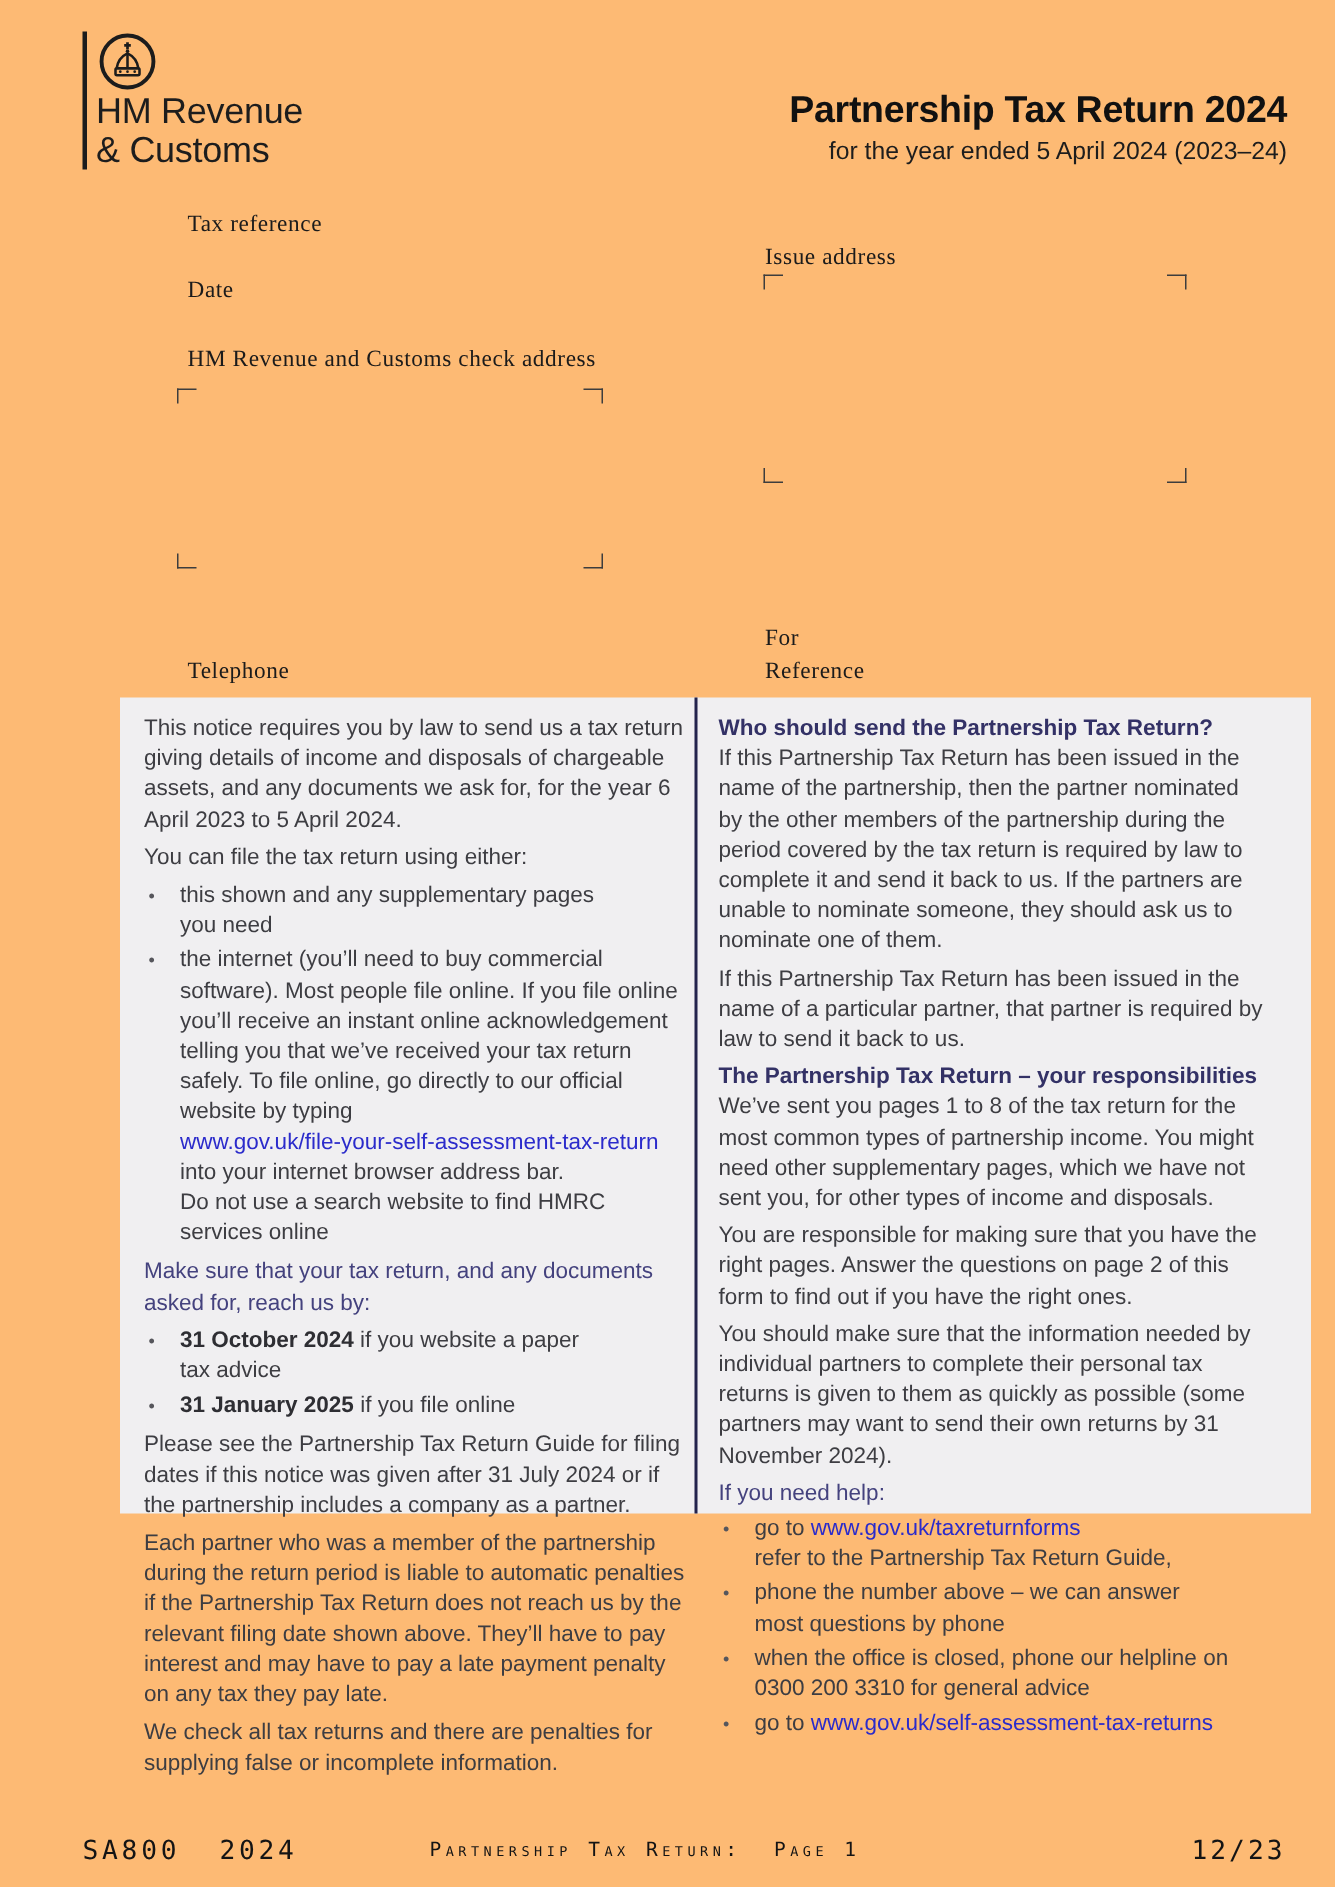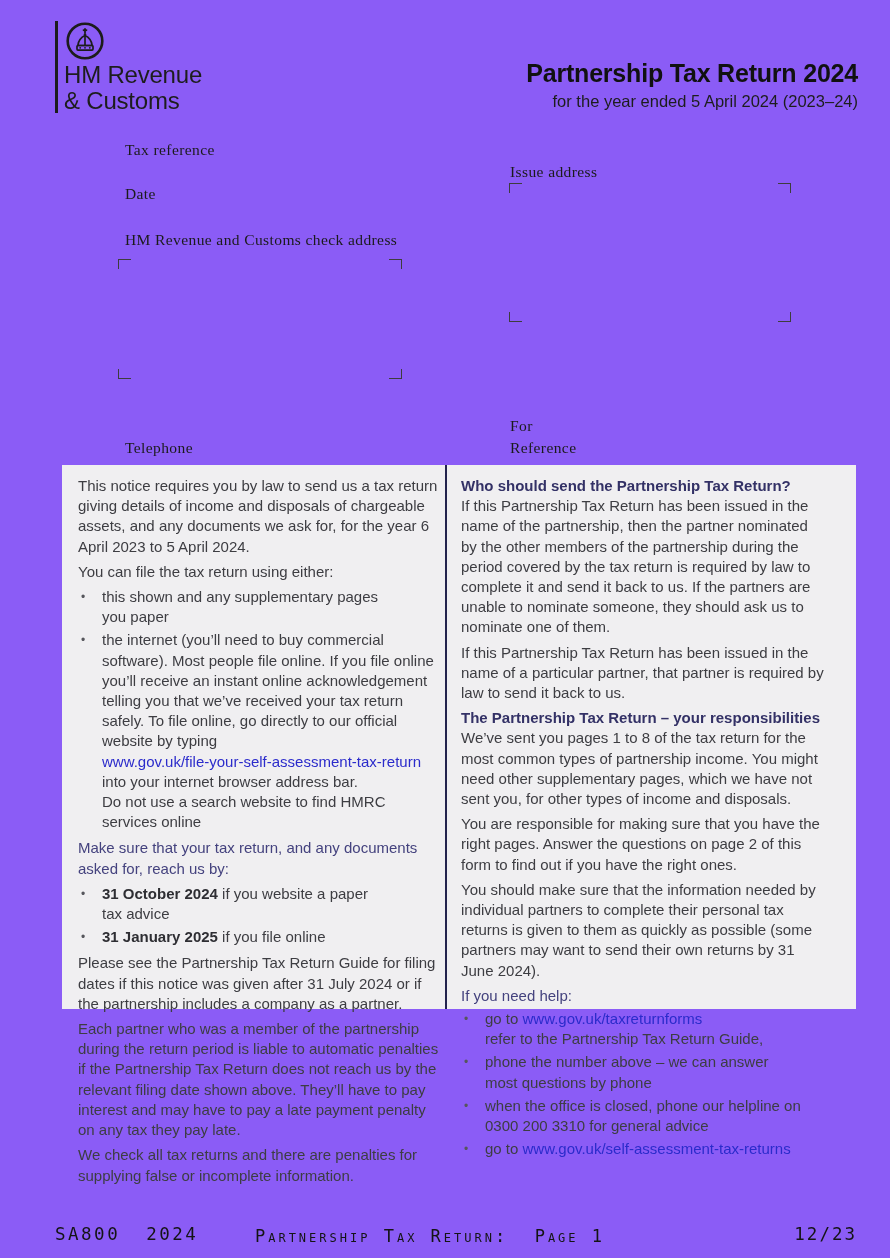--- a/index.html
+++ b/index.html
@@ -1,16 +1,16 @@
 <!DOCTYPE html>
 <html><head>
 <meta charset="utf-8">
 <style>
   html,body{margin:0;padding:0;background:#ffffff;}
-  .page{position:relative;width:890px;height:1258px;background:#8b5cf6;overflow:hidden;
+  .page{position:relative;width:890px;height:1258px;background:#fdba74;overflow:hidden;
         font-family:"Liberation Sans",sans-serif;color:#3d3d42;}
 
   
   .brandbar{position:absolute;left:55px;top:21px;width:3px;height:92px;background:#1c1c1c;}
   .crown{position:absolute;left:65px;top:21px;width:40px;height:40px;}
   .logo-text{position:absolute;left:64px;top:62px;font-size:24px;line-height:26px;
              color:#1d1d1d;letter-spacing:-0.2px;}
   .page-title{position:absolute;right:32px;top:59px;font-size:25px;font-weight:bold;
               color:#111;letter-spacing:-0.2px;}
   .page-subtitle{position:absolute;right:32px;top:92px;font-size:16.5px;color:#1d1d1d;}
@@ -19,41 +19,41 @@
   .serif-label{position:absolute;font-family:"Liberation Serif",serif;font-size:15.5px;
                color:#1b1b1b;letter-spacing:0.4px;white-space:pre;}
   .bracket-box{position:absolute;}
   .corner{position:absolute;width:12px;height:9px;border:0 solid #3d3d3d;}
   .corner.tl{left:0;top:0;border-left-width:1.2px;border-top-width:1.2px;}
   .corner.tr{right:0;top:0;border-right-width:1.2px;border-top-width:1.2px;}
   .corner.bl{left:0;bottom:0;border-left-width:1.2px;border-bottom-width:1.2px;}
   .corner.br{right:0;bottom:0;border-right-width:1.2px;border-bottom-width:1.2px;}
 
   
-  .panel{position:absolute;left:62px;top:465px;width:794px;height:544px;background:#f0eff1;}
+  .panel{position:absolute;left:80px;top:465px;width:794px;height:544px;background:#f0eff1;}
   .divider{position:absolute;left:383px;top:0;width:2px;height:100%;background:#23234d;}
   .col{position:absolute;top:11px;font-size:15px;line-height:20.2px;color:#3d3d42;}
   .col.leftc{left:16px;width:363px;}
   .col.rightc{left:399px;width:366px;}
   .np{margin:0 0 5px 0;}
   .mt6{margin-top:6px;}
   .purple{color:#44427e;}
   .rh{color:#333166;font-weight:bold;margin:0;}
   .bullet{display:flex;margin:3px 0 0 0;}
   .bullet .dot{flex:none;width:21px;padding-left:3px;font-size:12px;line-height:20.2px;color:#56565c;}
   .bullet .btxt{flex:1;}
   .block{display:block;}
   .link{color:#2b2bcb;white-space:nowrap;text-decoration:none;cursor:pointer;}
   b.date{color:#2e2e33;}
 
   
   .footer-left{position:absolute;left:55px;top:1224px;font-family:"DejaVu Sans Mono",monospace;
                font-size:17.5px;letter-spacing:2.5px;color:#141414;white-space:pre;}
   .footer-center{position:absolute;left:250px;top:1226px;width:360px;text-align:center;
-                 font-family:"DejaVu Sans Mono",monospace;font-variant:small-caps;font-size:17px;
+                 font-family:"DejaVu Sans Mono",monospace;font-variant:small-caps;font-size:13px;
                  letter-spacing:3px;color:#141414;white-space:pre;}
   .footer-right{position:absolute;right:33px;top:1224px;font-family:"DejaVu Sans Mono",monospace;
                 font-size:17.5px;letter-spacing:2px;color:#141414;white-space:pre;}
 </style>
 </head>
 <body>
 
 <div class="page">
 
   <div class="brandbar"></div>
@@ -101,21 +101,21 @@
     <div class="divider"></div>
 
     <div class="col leftc">
       <p class="np">This notice requires you by law to send us a tax return giving details of income and disposals of chargeable assets, and any documents we ask for, for the year 6 April 2023 to 5 April 2024.</p>
       <p class="np">You can file the tax return using either:</p>
 
       <div class="bullet">
         <span class="dot">•</span>
         <span class="btxt">
           <span class="block">this shown and any supplementary pages</span>
-          <span class="block">you paper</span>
+          <span class="block">you need</span>
         </span>
       </div>
       <div class="bullet">
         <span class="dot">•</span>
         <span class="btxt">
           <span>the internet (you’ll need to buy commercial software). Most people file online. If you file online you’ll receive an instant online acknowledgement telling you that we’ve received your tax return safely. To file online, go directly to our official website by typing </span><a class="link">www.gov.uk/file-your-self-assessment-tax-return</a><span> into your internet browser address bar.</span>
           <span class="block">Do not use a search website to find HMRC services online</span>
         </span>
       </div>
 
@@ -140,21 +140,21 @@
       <p class="np">We check all tax returns and there are penalties for supplying false or incomplete information.</p>
     </div>
 
     <div class="col rightc">
       <div class="rh">Who should send the Partnership Tax Return?</div>
       <p class="np">If this Partnership Tax Return has been issued in the name of the partnership, then the partner nominated by the other members of the partnership during the period covered by the tax return is required by law to complete it and send it back to us. If the partners are unable to nominate someone, they should ask us to nominate one of them.</p>
       <p class="np">If this Partnership Tax Return has been issued in the name of a particular partner, that partner is required by law to send it back to us.</p>
       <div class="rh">The Partnership Tax Return – your responsibilities</div>
       <p class="np">We’ve sent you pages 1 to 8 of the tax return for the most common types of partnership income. You might need other supplementary pages, which we have not sent you, for other types of income and disposals.</p>
       <p class="np">You are responsible for making sure that you have the right pages. Answer the questions on page 2 of this form to find out if you have the right ones.</p>
-      <p class="np">You should make sure that the information needed by individual partners to complete their personal tax returns is given to them as quickly as possible (some partners may want to send their own returns by 31 June 2024).</p>
+      <p class="np">You should make sure that the information needed by individual partners to complete their personal tax returns is given to them as quickly as possible (some partners may want to send their own returns by 31 November 2024).</p>
       <p class="np purple" style="margin-bottom:2px;">If you need help:</p>
 
       <div class="bullet">
         <span class="dot">•</span>
         <span class="btxt">
           <span class="block"><span>go to </span><a class="link">www.gov.uk/taxreturnforms</a></span>
           <span class="block">refer to the Partnership Tax Return Guide,</span>
         </span>
       </div>
       <div class="bullet">

